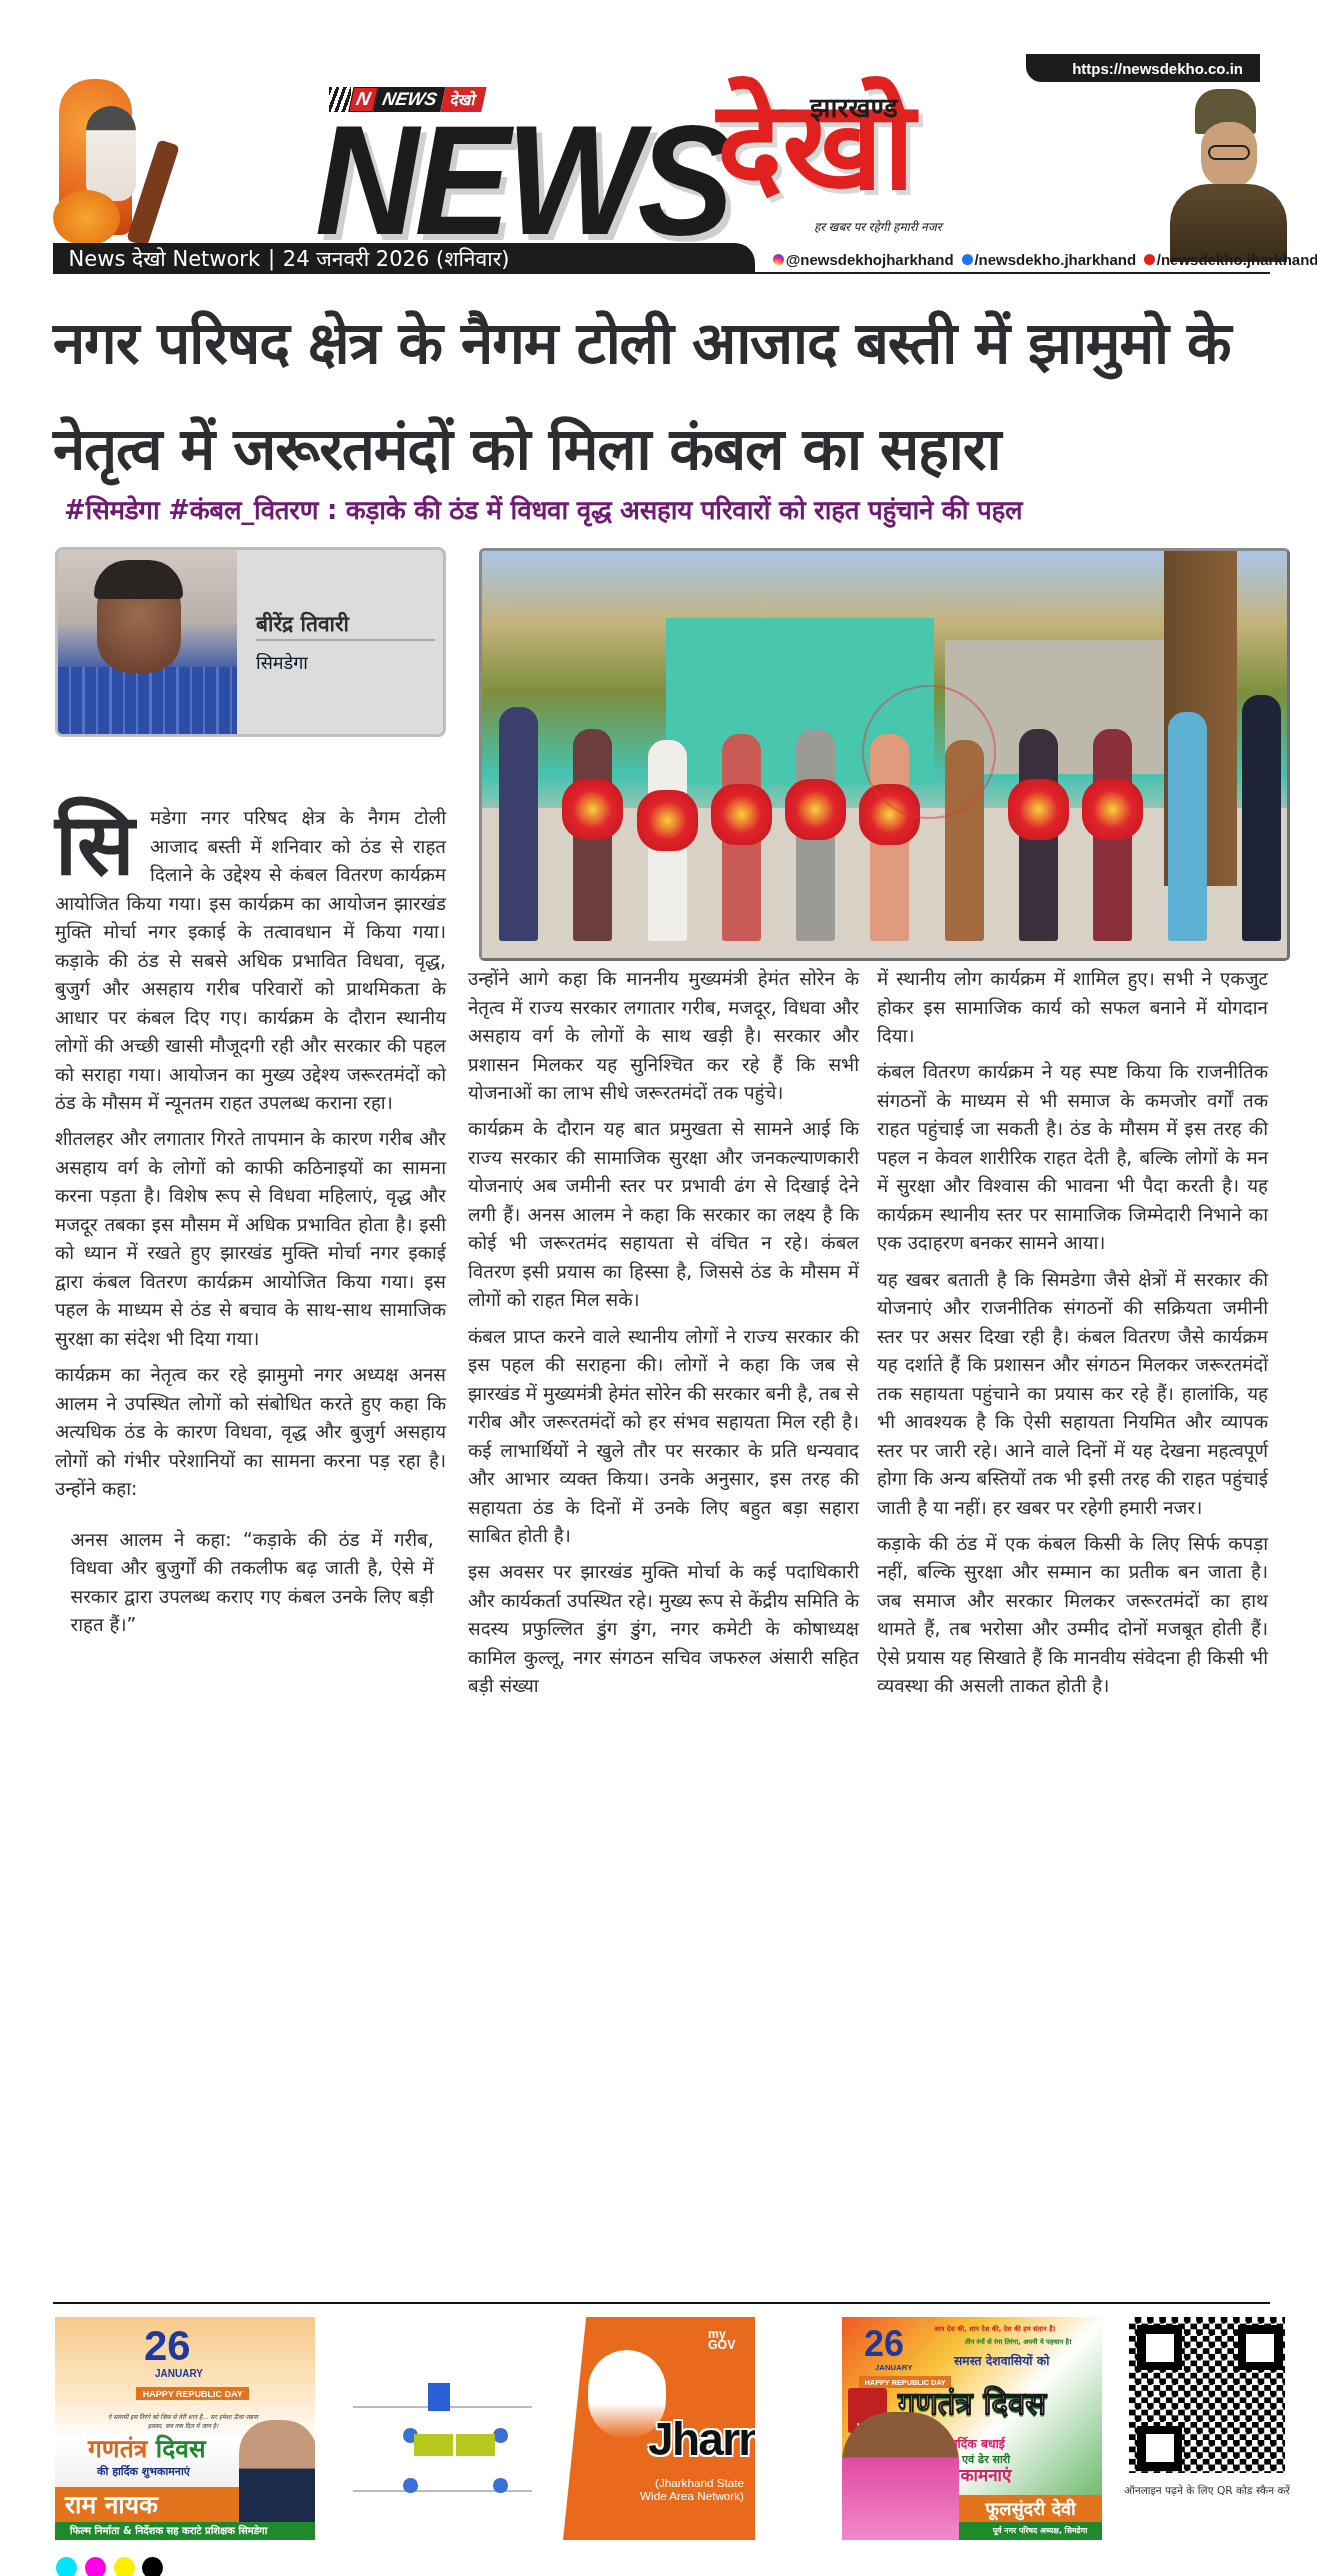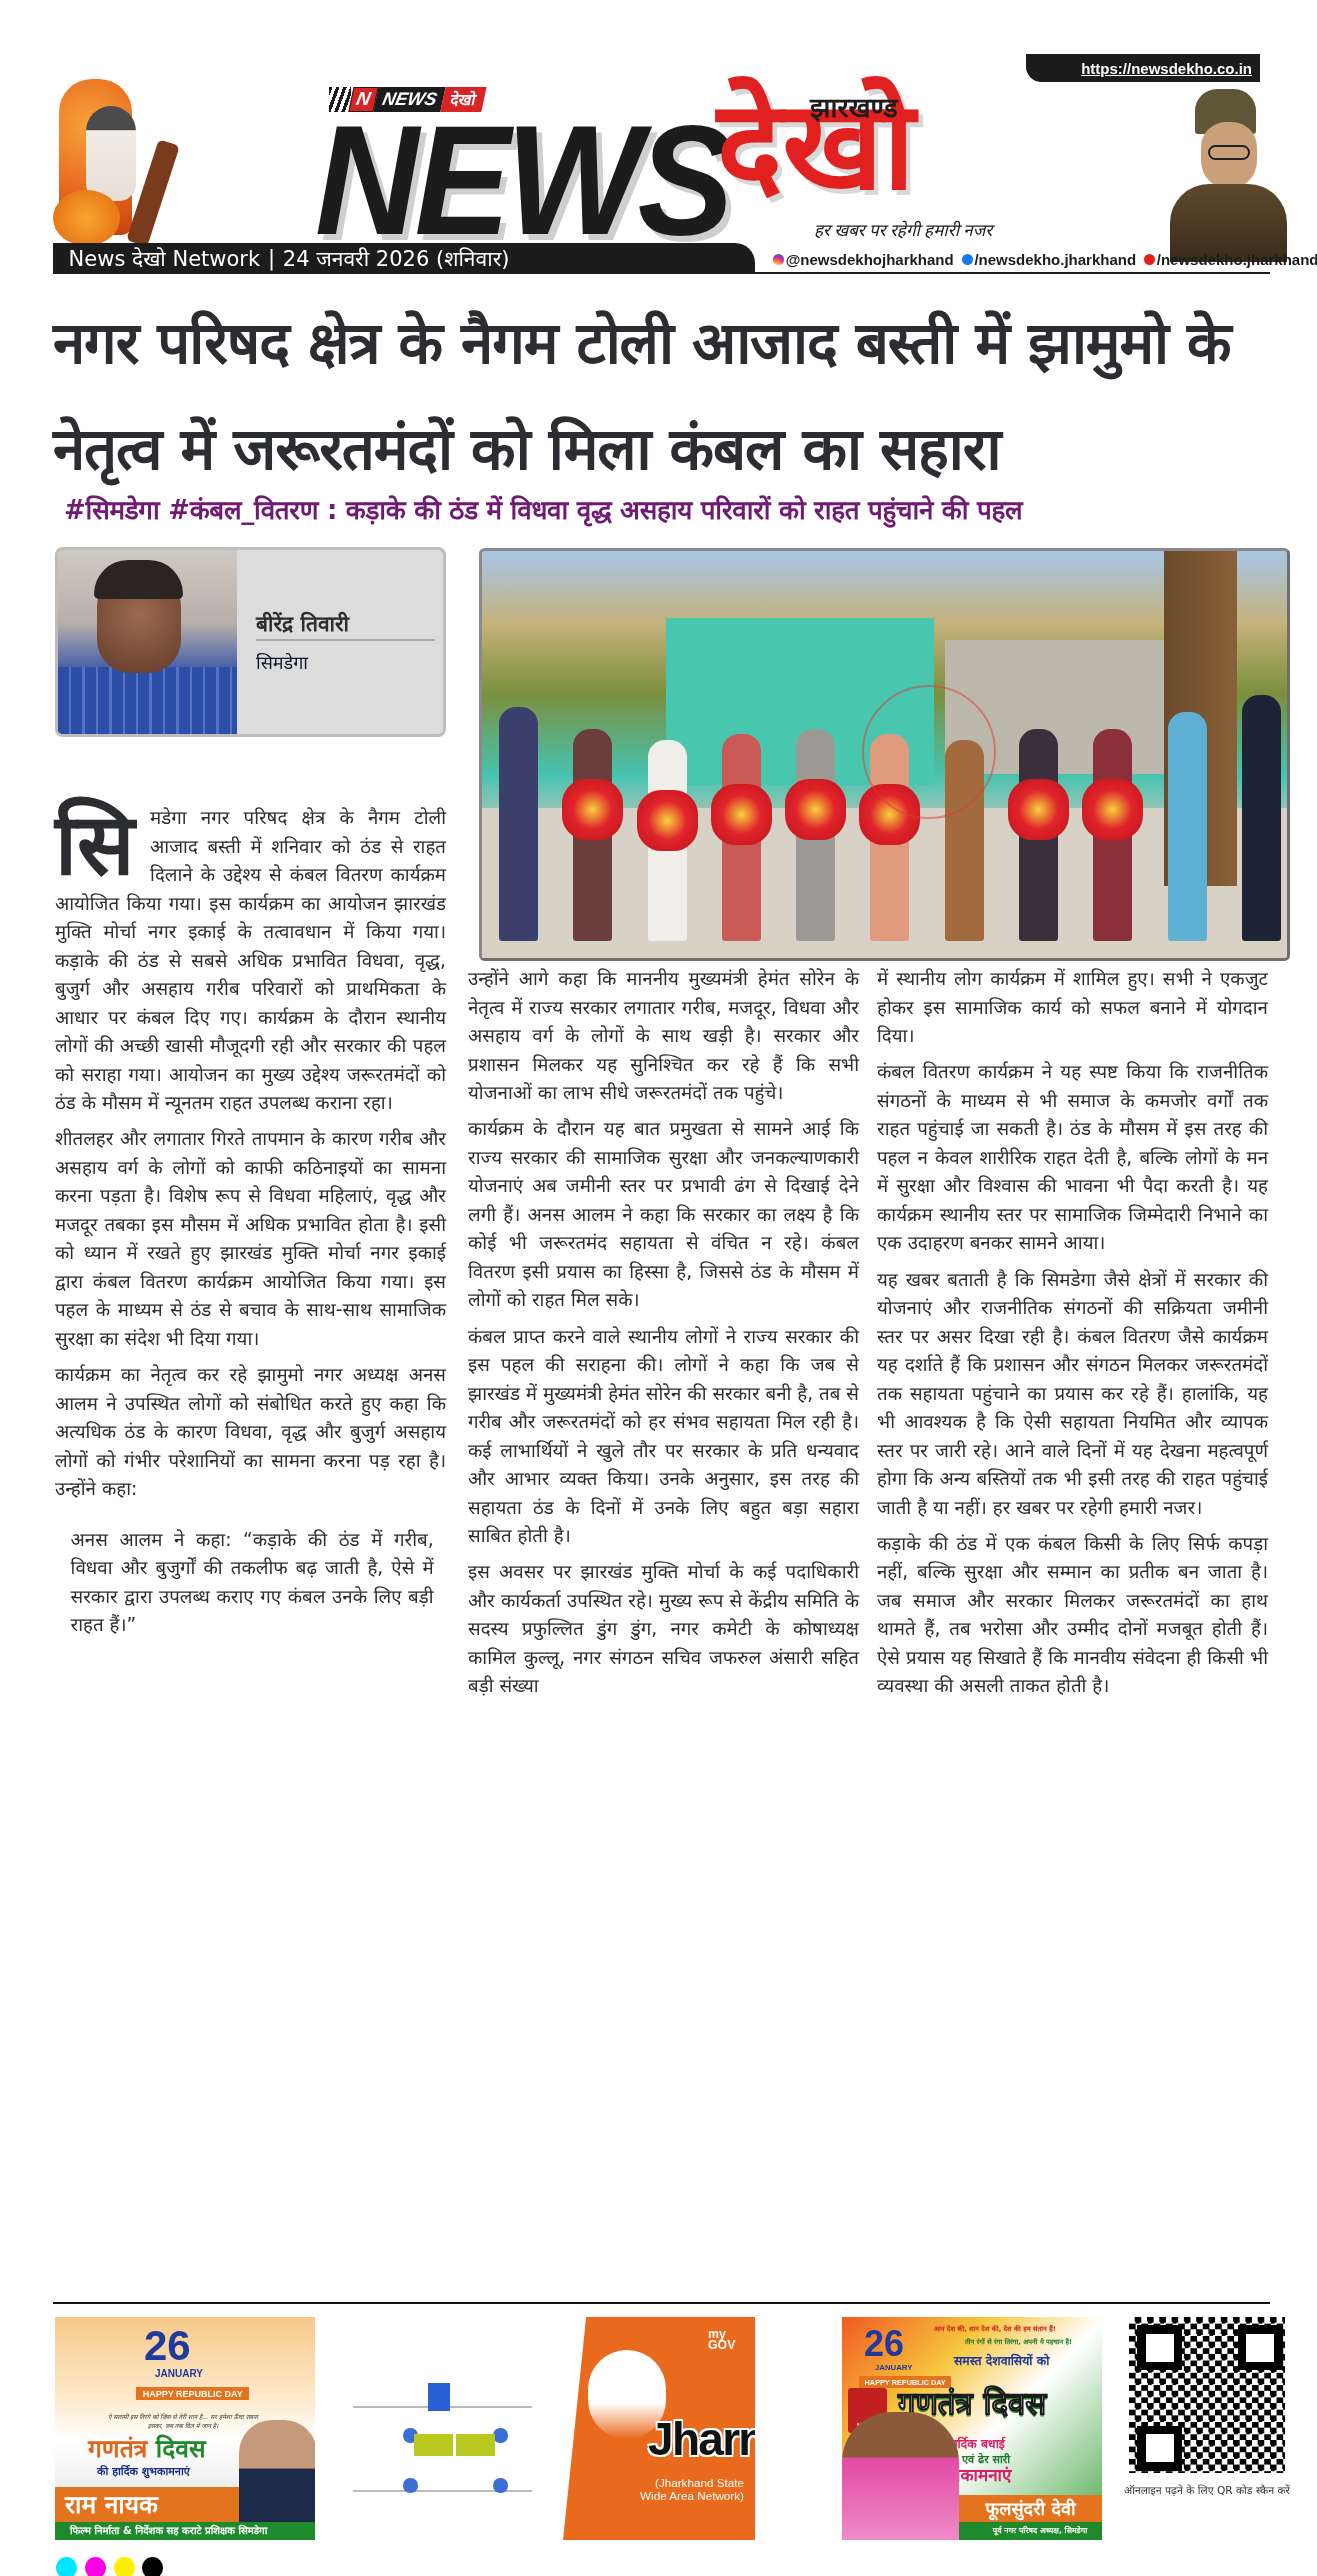--- a/index.html
+++ b/index.html
@@ -12,37 +12,37 @@
   .saraswati .halo { position: absolute; left: 5.6px; top: 5.6px; width: 73px; height: 156px; border-radius: 33px 33px 11px 11px;
     background: radial-gradient(circle at 40% 30%, #f7a23a 0%, #e7651d 60%, #c24210 100%); }
   .saraswati .face { position: absolute; left: 33px; top: 33px; width: 50px; height: 95px; border-radius: 25px 25px 17px 17px;
     background: linear-gradient(180deg, #4b4b4b 0%, #4b4b4b 25%, #f1ece6 26%, #e7ddd4 100%); }
   .saraswati .veena { position: absolute; left: 89px; top: 67px; width: 22px; height: 106px; background: #7a3a1c; transform: rotate(18deg); border-radius: 5.6px; }
   .saraswati .flowers { position: absolute; left: 0; top: 117px; width: 67px; height: 56px; border-radius: 50%;
     background: radial-gradient(circle, #f8a531 0%, #e87b18 70%); }
 
   .url-badge { position: absolute; left: 1026px; top: 54px; width: 234px; height: 28px; background: #1c1c1c;
     border-radius: 0 0 0 15.6px; color: #fff; font-family: "Liberation Sans", sans-serif; font-weight: bold; font-size: 15px;
-    display: flex; align-items: center; justify-content: flex-end; padding-right: 8px; text-decoration: underline; }
+    display: flex; align-items: center; justify-content: flex-end; padding-right: 17px; }
 
   .small-logo { position: absolute; left: 329px; top: 87px; height: 24.6px; display: flex; align-items: center; }
   .small-logo .stripes { width: 22px; height: 24.6px; background: repeating-linear-gradient(110deg, #1c1c1c 0 3.3px, transparent 3.3px 6.7px); }
   .small-logo .n-box { width: 24.6px; height: 24.6px; background: #d82424; color: #fff; font: italic bold 19px "Liberation Sans", sans-serif;
     display: flex; align-items: center; justify-content: center; transform: skewX(-12deg); border: 1.1px solid #1c1c1c; }
   .small-logo .news { height: 24.6px; background: #1c1c1c; color: #fff; font: italic bold 18px "Liberation Sans", sans-serif; padding: 0 6.7px;
     display: flex; align-items: center; transform: skewX(-12deg); }
   .small-logo .dekho { height: 24.6px; background: #d82424; color: #fff; font: bold 15.6px "DejaVu Sans", sans-serif; padding: 0 7.8px;
     display: flex; align-items: center; transform: skewX(-12deg); }
 
   .big-news { position: absolute; left: 315px; top: 109px; font-family: "Liberation Sans", sans-serif; font-weight: bold; font-style: italic;
     font-size: 144px; letter-spacing: -4.5px; color: #1c1c1c; line-height: 1; transform: scaleY(1.08); text-shadow: 5.6px 5.6px 0 #cfcfcf; }
   .big-dekho { position: absolute; left: 717px; top: 84px; font-family: "DejaVu Sans", sans-serif; font-weight: bold; font-size: 123px;
     color: #e0211f; line-height: 1; text-shadow: 4.5px 4.5px 0 #d8d8d8; }
   .jharkhand { position: absolute; left: 810px; top: 88px; font-family: "DejaVu Sans", sans-serif; font-weight: bold; font-size: 27px; color: #1c1c1c; }
-  .tagline { position: absolute; left: 814px; top: 218px; font-family: Liberation Serif, serif; font-style: italic; font-size: 17px; color: #1c1c1c; }
+  .tagline { position: absolute; left: 814px; top: 218px; font-family: Liberation Sans, sans-serif; font-style: italic; font-size: 12px; color: #1c1c1c; }
 
   .netaji { position: absolute; left: 1170px; top: 89px; width: 117px; height: 173px; }
   .netaji .cap { position: absolute; left: 25px; top: 0; width: 61px; height: 45px; background: #5f5638; border-radius: 22px 22px 3.3px 3.3px; }
   .netaji .head { position: absolute; left: 31px; top: 33px; width: 56px; height: 67px; background: #caa07a; border-radius: 25px 25px 28px 28px; }
   .netaji .glass { position: absolute; left: 38px; top: 56px; width: 42px; height: 14.5px; border: 2.2px solid #222; border-radius: 7.8px; }
   .netaji .body { position: absolute; left: 0; top: 95px; width: 117px; height: 78px; background: linear-gradient(180deg, #5d4a2d, #3a2c1a); border-radius: 39px 39px 0 0; }
 
   .dateline { position: absolute; left: 53px; top: 243px; width: 702px; height: 29px; background: #1c1c1c; border-radius: 0 20px 0 0;
     color: #fff; font-family: "DejaVu Sans", sans-serif; font-size: 21px; display: flex; align-items: center; padding-left: 15.6px; }
   .dateline .sep { margin: 0 7.8px; }

